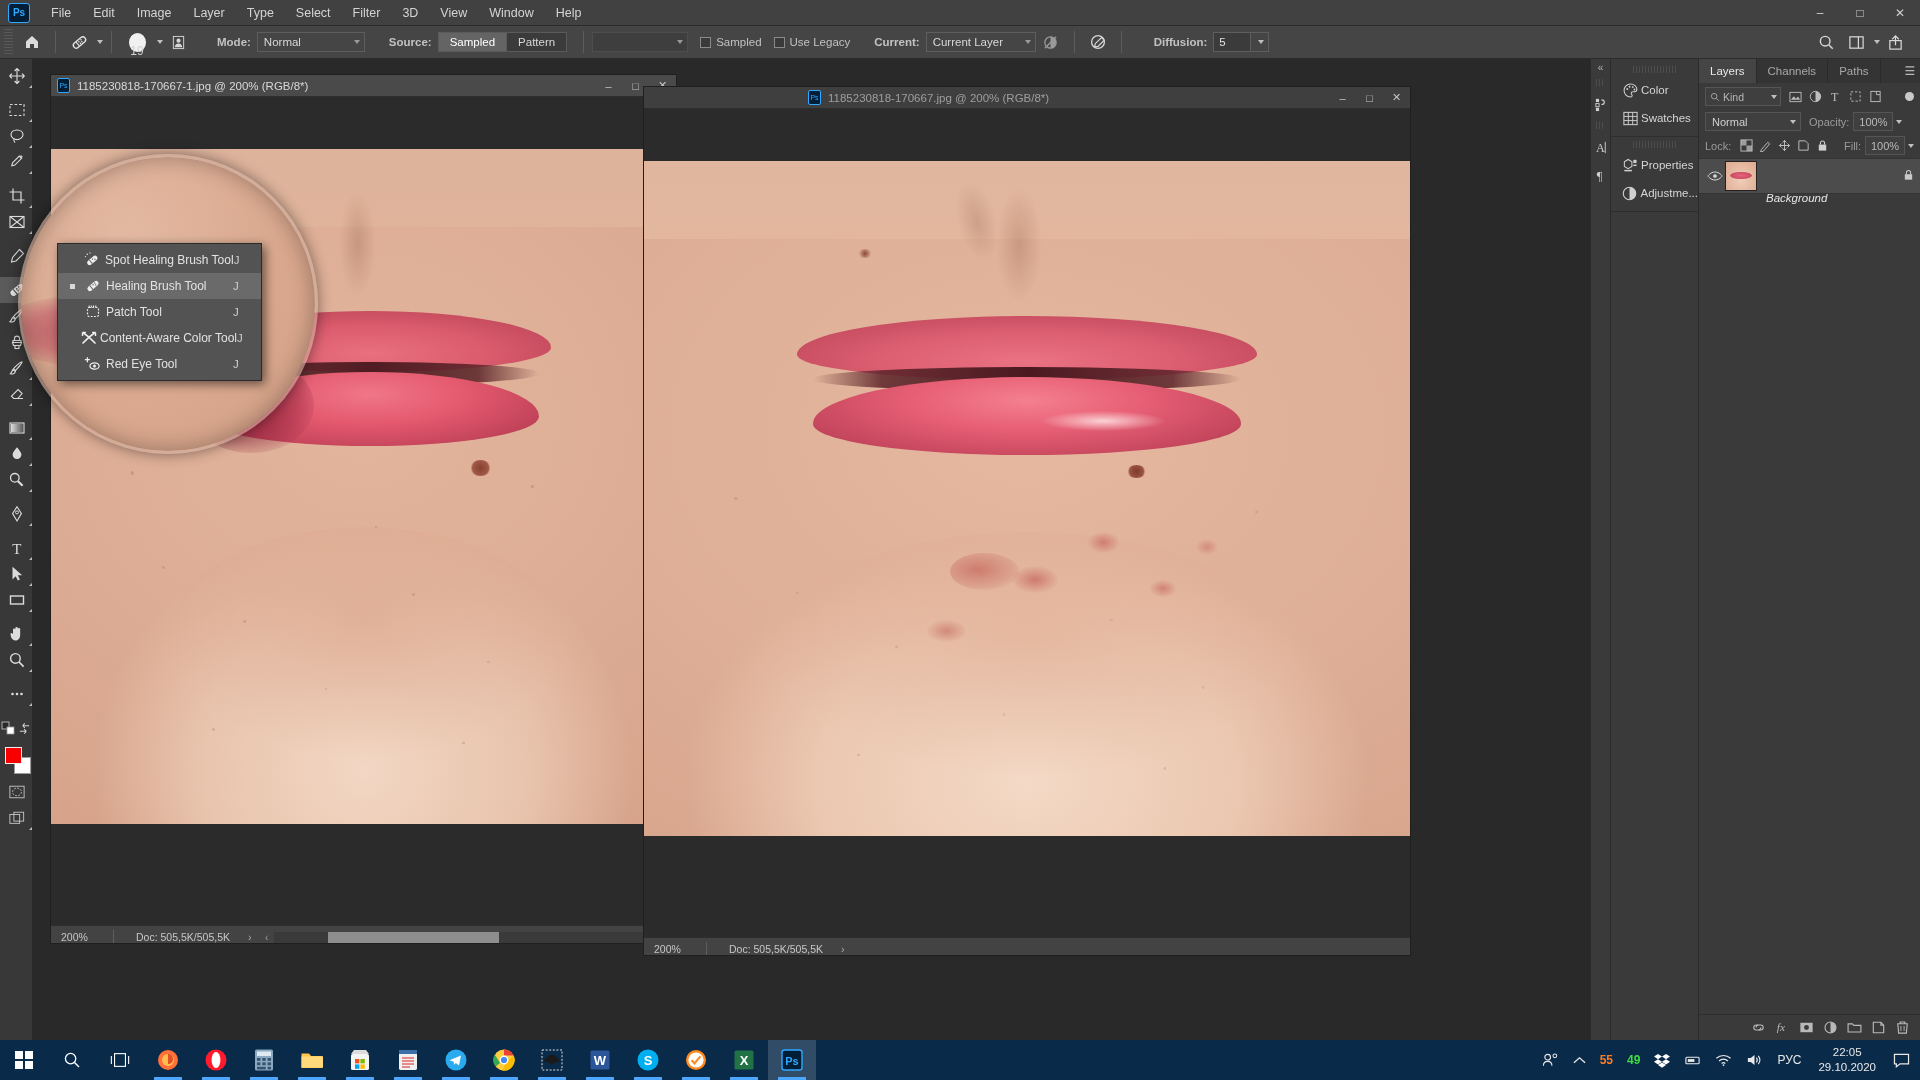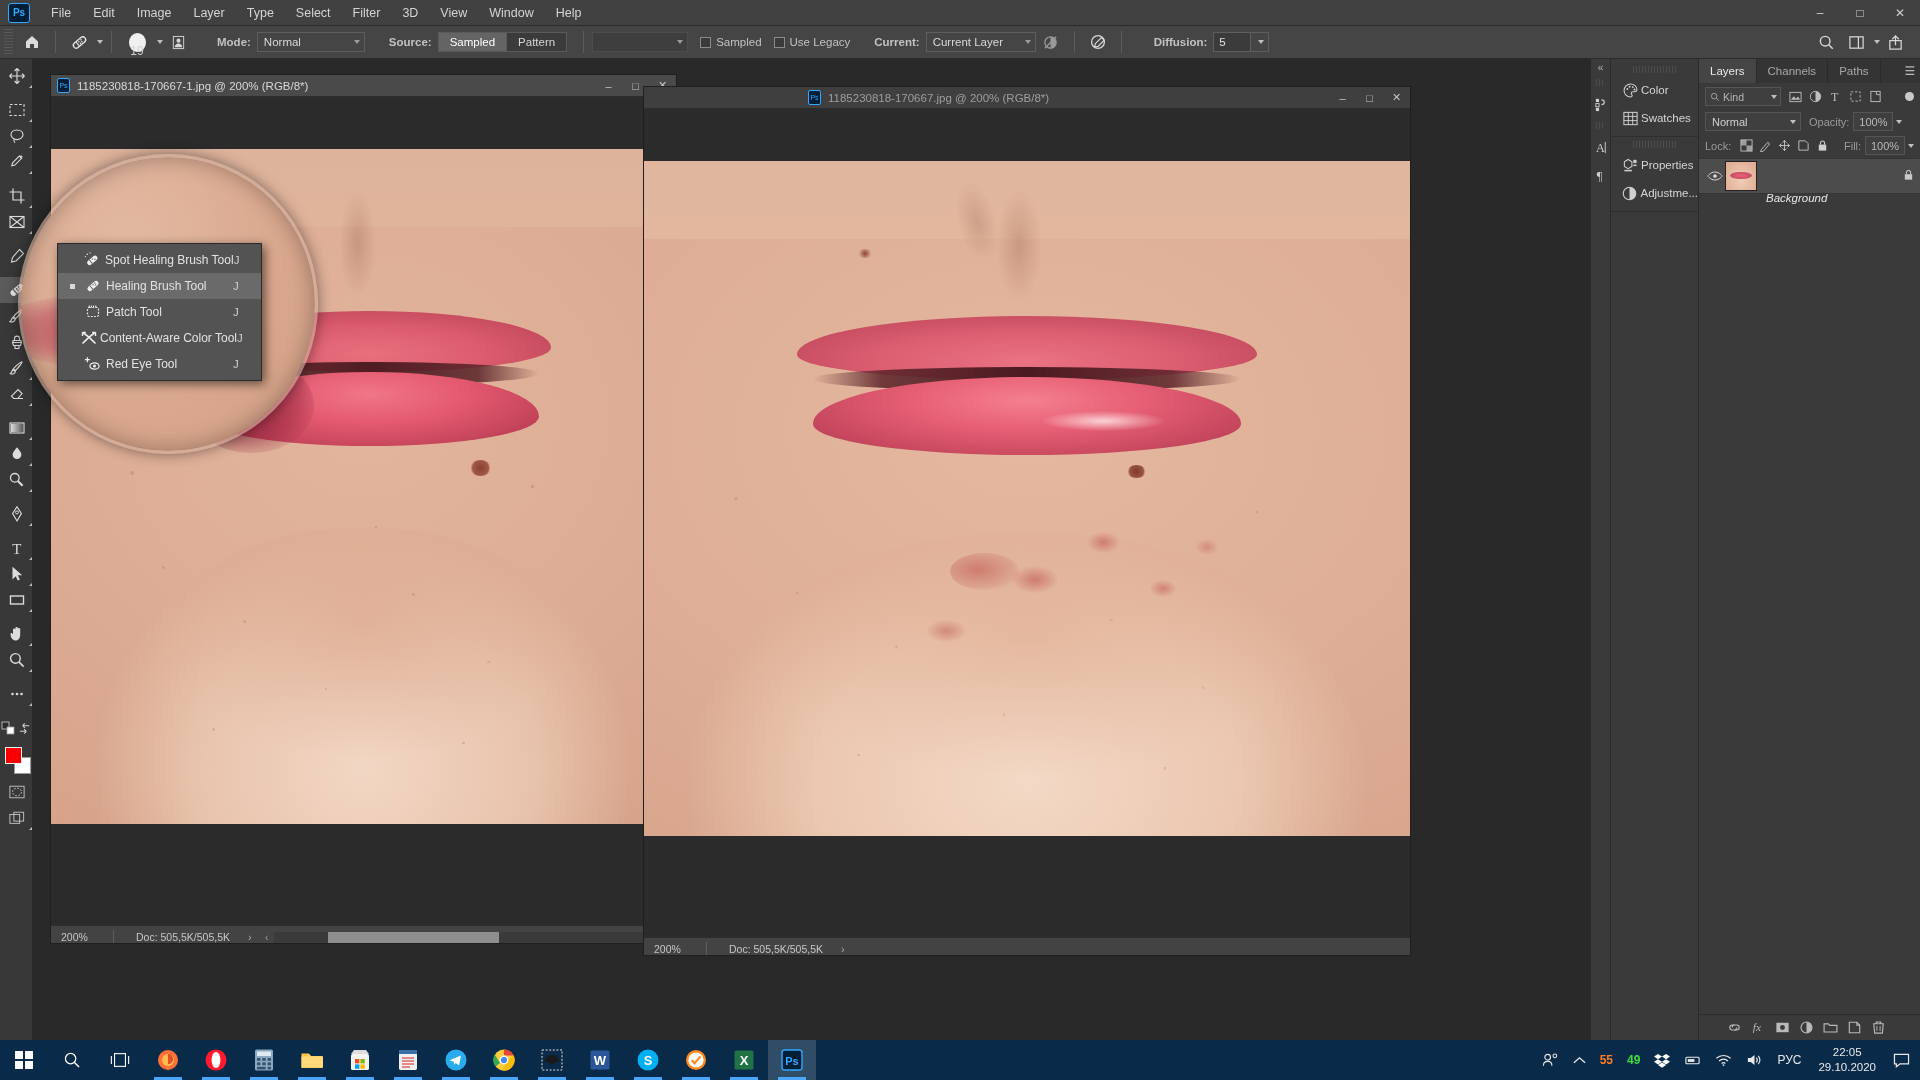--- a/index.html
+++ b/index.html
@@ -189,21 +189,21 @@
     color:#b8b8b8; display:flex; align-items:center; justify-content:center; margin-left:4px; }
   .lock-row { display:flex; align-items:center; padding:3px 6px; }
   .lock-row .lk { width:19px; height:19px; display:flex; align-items:center; justify-content:center; color:#c4c4c4; }
   .layer-row { display:flex; align-items:center; height:36px; background:#4c4c4c; padding:0 6px;
     border-top:1px solid #343434; border-bottom:1px solid #343434; }
   .eye { width:20px; display:flex; align-items:center; justify-content:center; color:#d6d6d6; }
   .lthumb { width:32px; height:30px; border:1px solid #222; margin-right:9px; overflow:hidden; position:relative; }
   .lname { font-size:11.5px; color:#e6e6e6; font-style:italic;margin-top:44px; }
   .llock { margin-left:auto; color:#c0c0c0; }
   .lp-bottom { position:absolute; left:0; right:0; bottom:0; height:26px; background:#3a3a3a;
-    display:flex; align-items:center; justify-content:center; border-top:1px solid #2e2e2e; padding-right:6px; }
+    display:flex; align-items:center; justify-content:flex-end; border-top:1px solid #2e2e2e; padding-right:6px; }
   .lpb { width:24px; height:24px; display:flex; align-items:center; justify-content:center; color:#b9b9b9; }
 
   
   .taskbar {
     position:absolute; left:0; bottom:0; width:1920px; height:40px; background:#0a2a4a;
     display:flex; align-items:center;
   }
   .tb-item { width:48px; height:40px; display:flex; align-items:center; justify-content:center; position:relative; }
   .tb-item.running::after { content:''; position:absolute; bottom:0; left:10px; right:10px; height:3px; background:#4ca6ff; }
   .tb-item.active { background:rgba(255,255,255,.16); }

